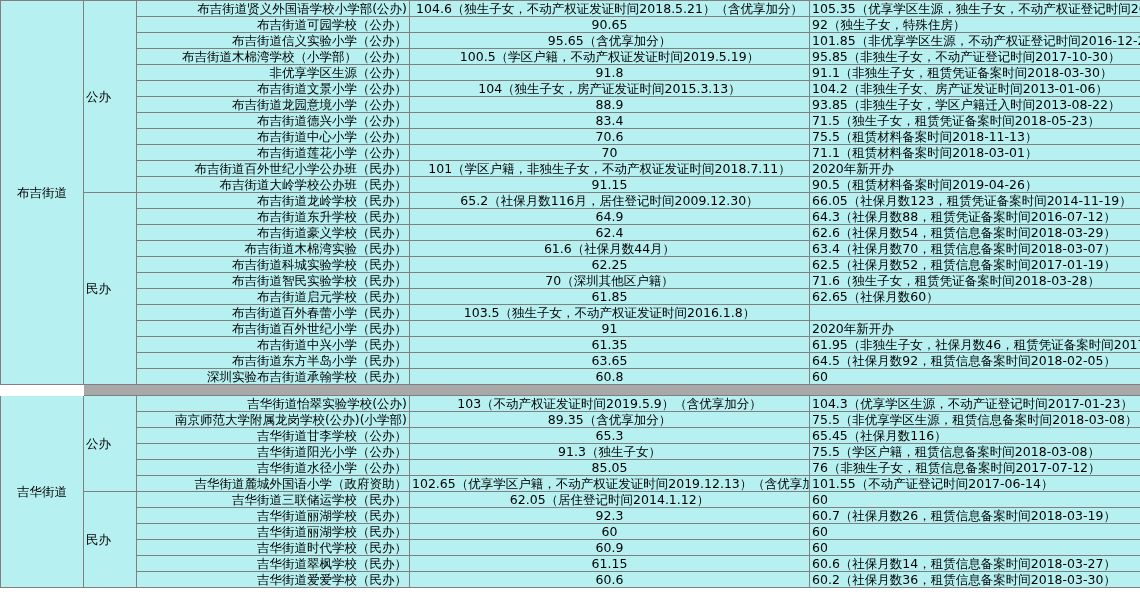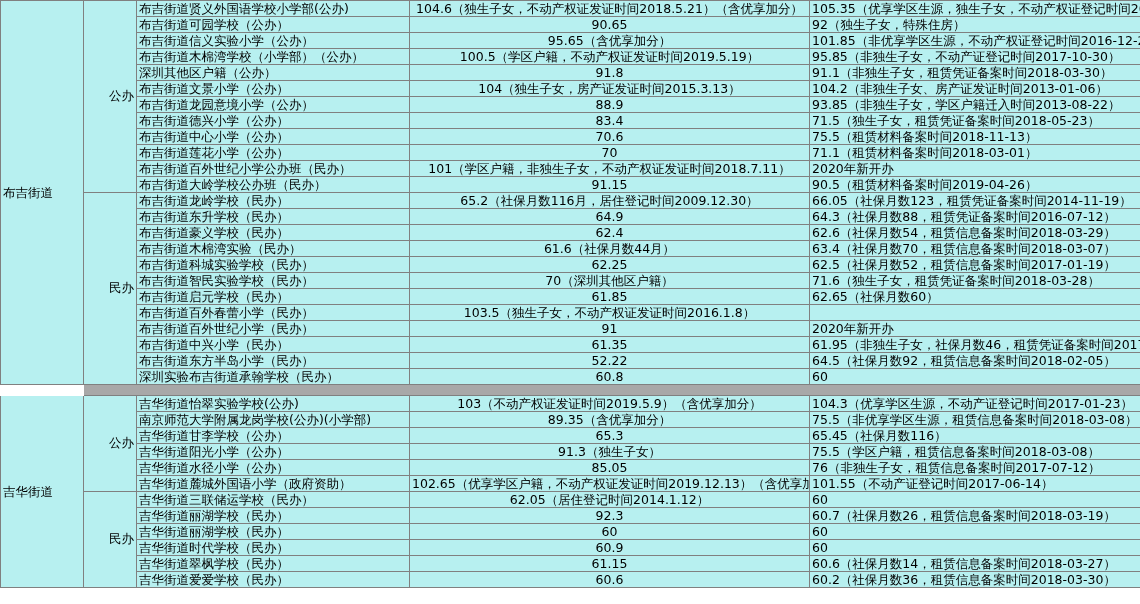--- a/index.html
+++ b/index.html
@@ -11,23 +11,23 @@
     background:#b7f0f0;
     font-size:12.5px;
     line-height:15px;
     height:15px;
     padding:0 2px;
     vertical-align:middle;
     white-space:nowrap;
     overflow:hidden;
     color:#000000;
   }
-  td.c-area{width:78px;font-size:13px;margin-top:8px;}
-  td.c-type{width:48px;text-align:right;font-size:13px;font-family:Liberation Serif, serif;}
-  td.c-school{width:268px;text-align:left;}
+  td.c-area{width:78px;text-align:center;font-size:13px;margin-top:8px;}
+  td.c-type{width:48px;text-align:left;font-size:13px;}
+  td.c-school{width:268px;text-align:right;}
   td.c-score{width:395px;text-align:center;}
   td.c-last{width:345px;text-align:left;}
   tr.gap td{background:#a8a8a8;border-left:1px solid #808080;border-right:1px solid #808080;height:10px;padding:0;}
   tr.gap td.white{background:#ffffff;border:1px solid #ffffff;}
   .nowrapcell{overflow:hidden;text-overflow:clip;}
 </style>
 </head>
 <body>
 
 <div id="sheet">
@@ -49,21 +49,21 @@
           <td class="c-school nowrapcell">布吉街道信义实验小学（公办）</td>
           <td class="c-score nowrapcell">95.65（含优享加分）</td>
           <td class="c-last nowrapcell">101.85（非优享学区生源，不动产权证登记时间2016-12-26）</td>
         </tr>
         <tr>
           <td class="c-school nowrapcell">布吉街道木棉湾学校（小学部）（公办）</td>
           <td class="c-score nowrapcell">100.5（学区户籍，不动产权证发证时间2019.5.19）</td>
           <td class="c-last nowrapcell">95.85（非独生子女，不动产证登记时间2017-10-30）</td>
         </tr>
         <tr>
-          <td class="c-school nowrapcell">深圳其他区户籍（公办）</td>
+          <td class="c-school nowrapcell">非优享学区生源（公办）</td>
           <td class="c-score nowrapcell">91.8</td>
           <td class="c-last nowrapcell">91.1（非独生子女，租赁凭证备案时间2018-03-30）</td>
         </tr>
         <tr>
           <td class="c-school nowrapcell">布吉街道文景小学（公办）</td>
           <td class="c-score nowrapcell">104（独生子女，房产证发证时间2015.3.13）</td>
           <td class="c-last nowrapcell">104.2（非独生子女、房产证发证时间2013-01-06）</td>
         </tr>
         <tr>
           <td class="c-school nowrapcell">布吉街道龙园意境小学（公办）</td>
@@ -141,21 +141,21 @@
           <td class="c-score nowrapcell">91</td>
           <td class="c-last nowrapcell">2020年新开办</td>
         </tr>
         <tr>
           <td class="c-school nowrapcell">布吉街道中兴小学（民办）</td>
           <td class="c-score nowrapcell">61.35</td>
           <td class="c-last nowrapcell">61.95（非独生子女，社保月数46，租赁凭证备案时间2017-03-21）</td>
         </tr>
         <tr>
           <td class="c-school nowrapcell">布吉街道东方半岛小学（民办）</td>
-          <td class="c-score nowrapcell">52.22</td>
+          <td class="c-score nowrapcell">63.65</td>
           <td class="c-last nowrapcell">64.5（社保月数92，租赁信息备案时间2018-02-05）</td>
         </tr>
         <tr>
           <td class="c-school nowrapcell">深圳实验布吉街道承翰学校（民办）</td>
           <td class="c-score nowrapcell">60.8</td>
           <td class="c-last nowrapcell">60</td>
         </tr>
         <tr class="gap">
           <td class="white"></td>
           <td colspan="4"></td>

